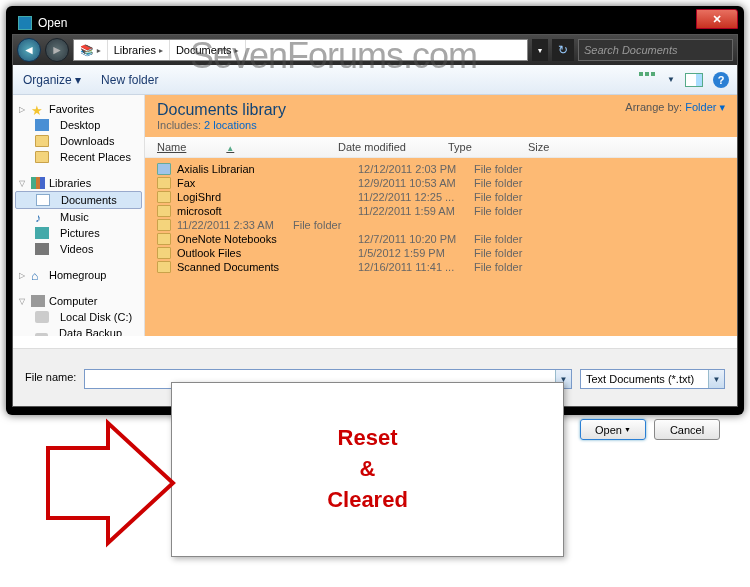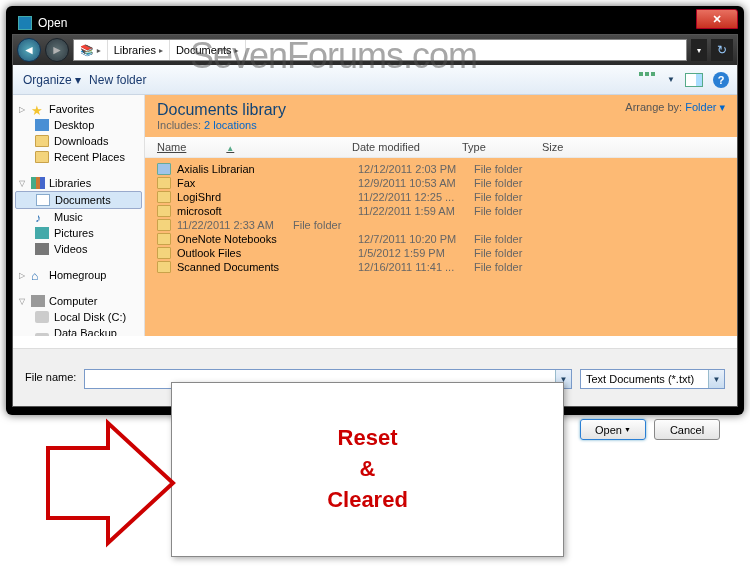--- a/index.html
+++ b/index.html
@@ -15,33 +15,33 @@
 .navbar { height: 30px; background: linear-gradient(#4a4a4a,#2a2a2a); display: flex; align-items: center; padding: 0 4px; gap: 4px; }
 .navbtn { width: 24px; height: 24px; border-radius: 50%; background: radial-gradient(#5ab,#257); border: 1px solid #135; display: flex; align-items: center; justify-content: center; color: #fff; font-size: 12px; }
 .navbtn.dis { filter: grayscale(.7) brightness(.7); }
 .addrbar { flex: 1; height: 22px; background: #fff; border: 1px solid #888; display: flex; align-items: center; font-size: 11px; }
 .addrbar .seg { padding: 0 6px; display: flex; align-items: center; height: 100%; border-right: 1px solid #ddd; }
 .addrbar .tri { font-size: 8px; color: #555; margin-left: 3px; }
 .addr-drop { width: 16px; height: 22px; background: #222; color: #fff; display: flex; align-items: center; justify-content: center; font-size: 8px; }
 .refresh { width: 22px; height: 22px; background: #222; color: #9cf; display: flex; align-items: center; justify-content: center; font-size: 12px; }
 .searchbox { width: 155px; height: 22px; background: #333; border: 1px solid #666; color: #999; font-size: 11px; font-style: italic; padding: 0 5px; display: flex; align-items: center; }
 
-.toolbar { height: 30px; background: linear-gradient(#f8fbfe,#e2ecf6); border-bottom: 1px solid #cad6e4; display: flex; align-items: center; padding: 0 10px; font-size: 12px; color: #1a3a6e; gap: 8px; position: relative; }
+.toolbar { height: 30px; background: linear-gradient(#f8fbfe,#e2ecf6); border-bottom: 1px solid #cad6e4; display: flex; align-items: center; padding: 0 10px; font-size: 12px; color: #1a3a6e; gap: 20px; position: relative; }
 .toolbar .right { position: absolute; right: 8px; display: flex; gap: 10px; align-items: center; }
 .tb-icon { width: 18px; height: 16px; display: inline-block; }
 .tb-view { display: flex; gap: 2px; }
 .tb-view span { width: 4px; height: 4px; background: #5a7; }
 .help { width: 16px; height: 16px; border-radius: 50%; background: #2a7fd4; color: #fff; text-align: center; font-size: 11px; line-height: 16px; font-weight: bold; }
 
 .body { flex: 1; display: flex; overflow: hidden; }
 .nav { width: 132px; background: #fafafa; border-right: 1px solid #e0e0e0; font-size: 11px; padding: 6px 0; overflow: hidden; }
 .nav .grp { margin-bottom: 10px; }
 .nav .hdr { display: flex; align-items: center; padding: 2px 6px; gap: 4px; cursor: default; }
 .nav .hdr .caret { font-size: 8px; color: #888; width: 8px; }
-.nav .item { display: flex; align-items: center; padding: 2px 6px 2px 22px; gap: 5px; cursor: default; }
+.nav .item { display: flex; align-items: center; padding: 2px 6px 2px 22px; gap: 11px; cursor: default; }
 .nav .item.sel { background: #d4e6f7; border: 1px solid #9ac; border-radius: 2px; margin: 0 2px; padding-left: 20px; }
 .ic { width: 14px; height: 12px; display: inline-block; }
 .ic-star { color: #f4c430; font-size: 13px; }
 .ic-folder { background: #f4d47c; border-radius: 1px 1px 0 0; border: 1px solid #c9a24a; }
 .ic-lib { background: linear-gradient(90deg,#4a8 33%,#c73 33% 66%,#46c 66%); }
 .ic-doc { background: #fff; border: 1px solid #8ac; }
 .ic-music { color: #2a6fb4; font-size: 12px; }
 .ic-pic { background: #4aa; }
 .ic-vid { background: #777; }
 .ic-home { color: #2a6fb4; font-size: 12px; }
@@ -50,21 +50,21 @@
 
 .content { flex: 1; display: flex; flex-direction: column; background: #fdba74; }
 .lib-hdr { padding: 6px 12px; display: flex; justify-content: space-between; align-items: flex-start; }
 .lib-hdr h2 { color: #147; font-size: 16px; font-weight: normal; }
 .lib-hdr .sub { font-size: 11px; color: #666; }
 .lib-hdr .sub a { color: #06c; }
 .arrange { font-size: 11px; color: #555; }
 .arrange a { color: #06c; }
 
 .cols { display: flex; font-size: 11px; padding: 4px 12px; border-bottom: 1px solid #e8e8e8; color: #444; background: linear-gradient(#fdfdfd,#f3f3f3); }
-.c-name { width: 195px; text-decoration: underline; } .c-date { width: 110px; } .c-type { width: 80px; } .c-size { width: 60px; }
+.c-name { width: 181px; text-decoration: underline; } .c-date { width: 110px; } .c-type { width: 80px; } .c-size { width: 60px; }
 .sort-ind { color: #5a8; font-size: 8px; margin-left: 40px; }
 
 .files { padding: 4px 8px; font-size: 11px; }
 .row { display: flex; align-items: center; padding: 1px 4px; gap: 6px; }
 .row .fic { width: 14px; height: 12px; background: #f4d47c; border: 1px solid #c9a24a; border-radius: 1px; }
 .row .fic.ax { background: #a0c4e8; border-color: #6a9; }
 .row .nm { width: 175px; } .row .dt { width: 110px; color: #666; } .row .ty { width: 80px; color: #666; }
 
 .footer { height: 58px; background: #f0f0f0; border-top: 1px solid #ddd; padding: 20px 12px; display: flex; align-items: flex-start; gap: 8px; font-size: 11px; margin-top: 12px; }
 .footer label { padding-top: 2px; }
@@ -103,20 +103,21 @@
             <span>Libraries</span>
             <span class="tri">▸</span>
           </span>
         <span class="seg">
             <span>Documents</span>
             <span class="tri">▸</span>
           </span>
       </div>
       <div class="addr-drop">▾</div>
       <div class="refresh">↻</div>
+      <div class="searchbox">Search Documents</div>
     </div>
 
     <div class="toolbar">
       <span>Organize ▾</span>
       <span>New folder</span>
       <div class="right">
         <span class="tb-icon tb-view">
             <span></span>
             <span></span>
             <span></span>

